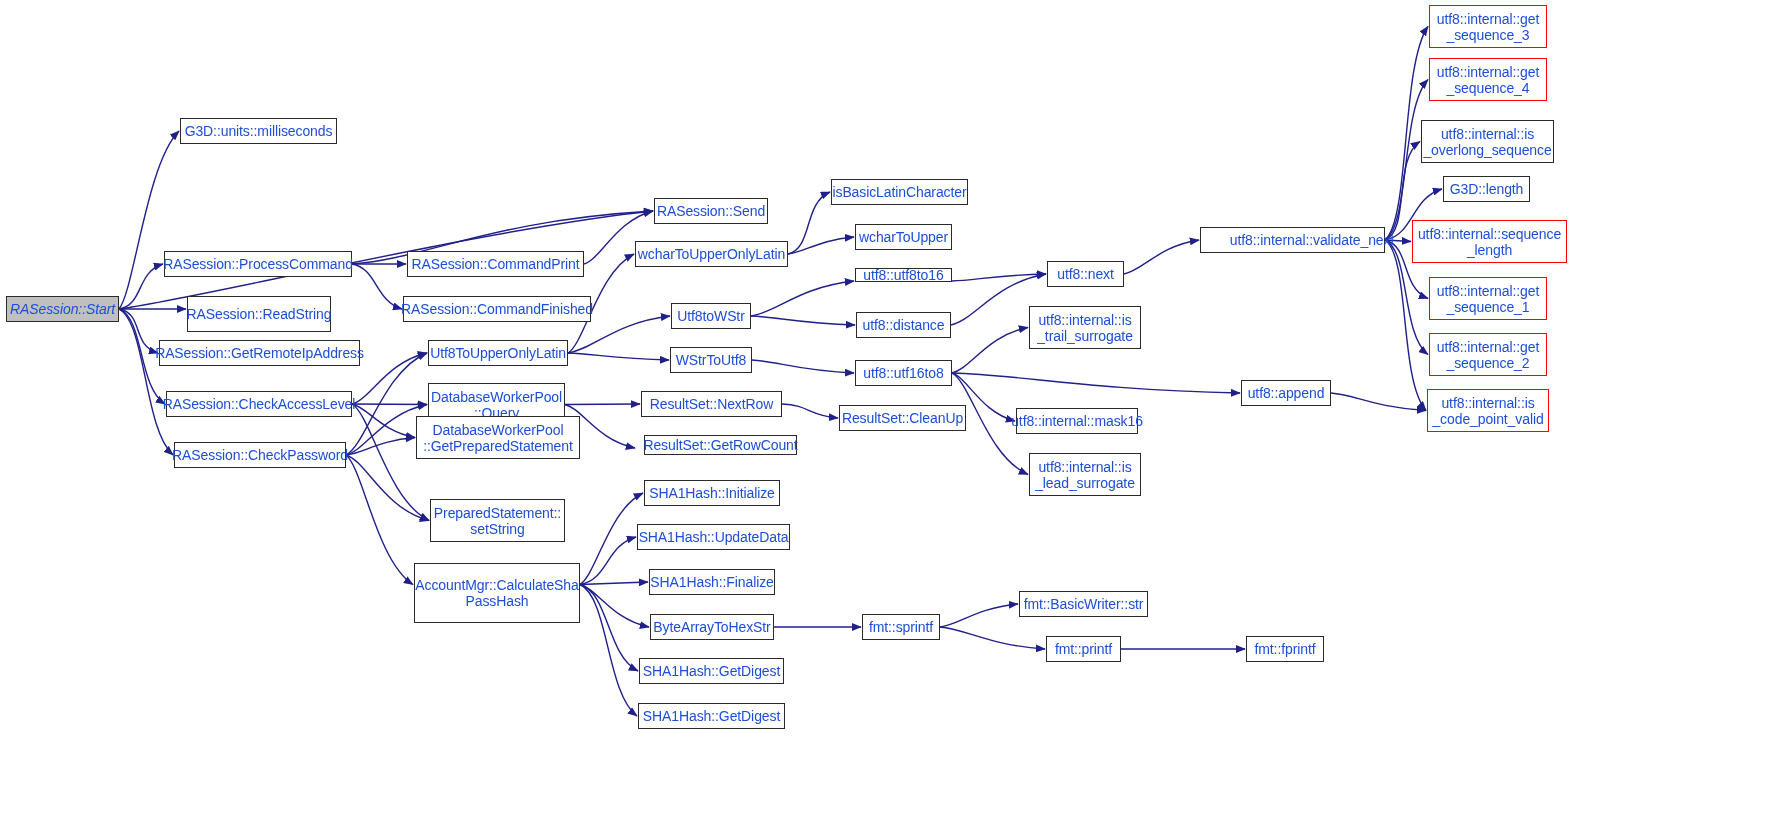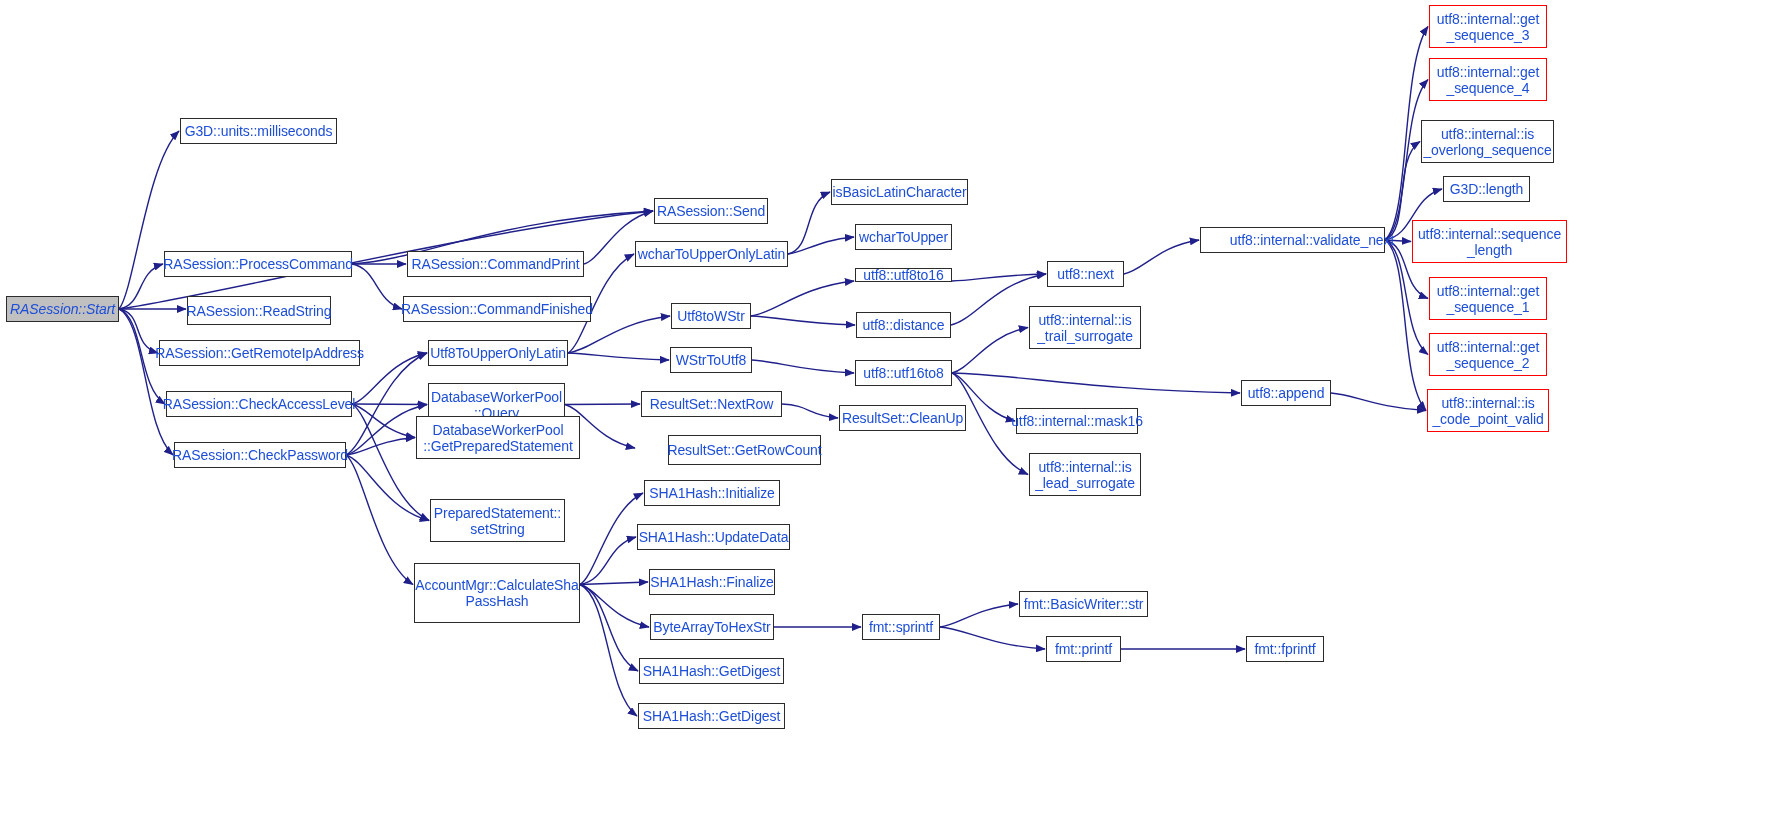--- a/index.html
+++ b/index.html
@@ -92,41 +92,41 @@
         <path d="M1385,240 C1410.2,245.85 1401,287.97 1428,298.5" marker-end="url(#ah)"></path>
         <path d="M1385,240 C1410.2,251.45 1401,333.89 1428,354.5" marker-end="url(#ah)"></path>
         <path d="M1385,240 C1410.2,257.05 1399,379.81 1426,410.5" marker-end="url(#ah)"></path>
         <path d="M1331,393 C1354.76,394.75 1374.2,407.35 1426,410.5" marker-end="url(#ah)"></path>
       </g>
   </svg>
   <div id="nodes">
       <div class="node current" style="left: 6px; top: 296px; width: 113px; height: 26px; font-style: italic;">RASession::Start</div>
       <div class="node" style="left: 180px; top: 118px; width: 157px; height: 26px;">G3D::units::milliseconds</div>
       <div class="node" style="left: 164px; top: 251px; width: 188px; height: 26px;">RASession::ProcessCommand</div>
-      <div class="node" style="left: 187px; top: 296px; width: 144px; height: 29px;">RASession::ReadString</div>
+      <div class="node" style="left: 187px; top: 296px; width: 144px; height: 36px;">RASession::ReadString</div>
       <div class="node" style="left: 159px; top: 340px; width: 201px; height: 26px;">RASession::GetRemoteIpAddress</div>
       <div class="node" style="left: 166px; top: 391px; width: 186px; height: 26px;">RASession::CheckAccessLevel</div>
       <div class="node" style="left: 174px; top: 442px; width: 172px; height: 26px;">RASession::CheckPassword</div>
       <div class="node" style="left: 407px; top: 251px; width: 177px; height: 26px;">RASession::CommandPrint</div>
       <div class="node" style="left: 403px; top: 296px; width: 188px; height: 26px;">RASession::CommandFinished</div>
       <div class="node" style="left: 428px; top: 340px; width: 140px; height: 26px;">Utf8ToUpperOnlyLatin</div>
       <div class="node" style="left: 428px; top: 383px; width: 137px; height: 43px;">DatabaseWorkerPool
 ::Query</div>
       <div class="node" style="left: 416px; top: 416px; width: 164px; height: 43px;">DatabaseWorkerPool
 ::GetPreparedStatement</div>
       <div class="node" style="left: 430px; top: 499px; width: 135px; height: 43px;">PreparedStatement::
 setString</div>
       <div class="node" style="left: 414px; top: 563px; width: 166px; height: 60px;">AccountMgr::CalculateSha
 PassHash</div>
       <div class="node" style="left: 654px; top: 198px; width: 114px; height: 26px;">RASession::Send</div>
       <div class="node" style="left: 635px; top: 241px; width: 153px; height: 26px;">wcharToUpperOnlyLatin</div>
       <div class="node" style="left: 671px; top: 303px; width: 80px; height: 26px;">Utf8toWStr</div>
       <div class="node" style="left: 670px; top: 347px; width: 82px; height: 26px;">WStrToUtf8</div>
       <div class="node" style="left: 641px; top: 391px; width: 141px; height: 26px;">ResultSet::NextRow</div>
-      <div class="node" style="left: 668px; top: 435px; width: 153px; height: 30px;">ResultSet::GetRowCount</div>
+      <div class="node" style="left: 644px; top: 435px; width: 153px; height: 20px;">ResultSet::GetRowCount</div>
       <div class="node" style="left: 644px; top: 480px; width: 136px; height: 26px;">SHA1Hash::Initialize</div>
       <div class="node" style="left: 637px; top: 524px; width: 153px; height: 26px;">SHA1Hash::UpdateData</div>
       <div class="node" style="left: 649px; top: 569px; width: 126px; height: 26px;">SHA1Hash::Finalize</div>
       <div class="node" style="left: 650px; top: 614px; width: 124px; height: 26px;">ByteArrayToHexStr</div>
       <div class="node" style="left: 639px; top: 658px; width: 145px; height: 26px;">SHA1Hash::GetDigest</div>
       <div class="node" style="left: 638px; top: 703px; width: 147px; height: 26px;">SHA1Hash::GetDigest</div>
       <div class="node" style="left: 831px; top: 179px; width: 137px; height: 26px;">isBasicLatinCharacter</div>
       <div class="node" style="left: 855px; top: 224px; width: 97px; height: 26px;">wcharToUpper</div>
       <div class="node" style="left: 855px; top: 268px; width: 97px; height: 14px;">utf8::utf8to16</div>
       <div class="node" style="left: 856px; top: 312px; width: 95px; height: 26px;">utf8::distance</div>

